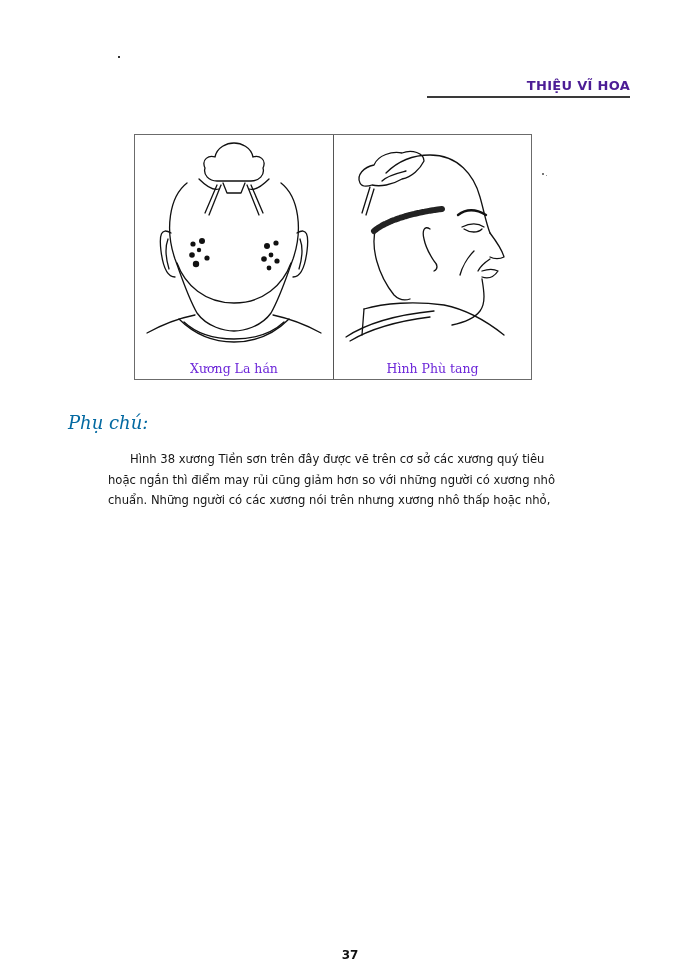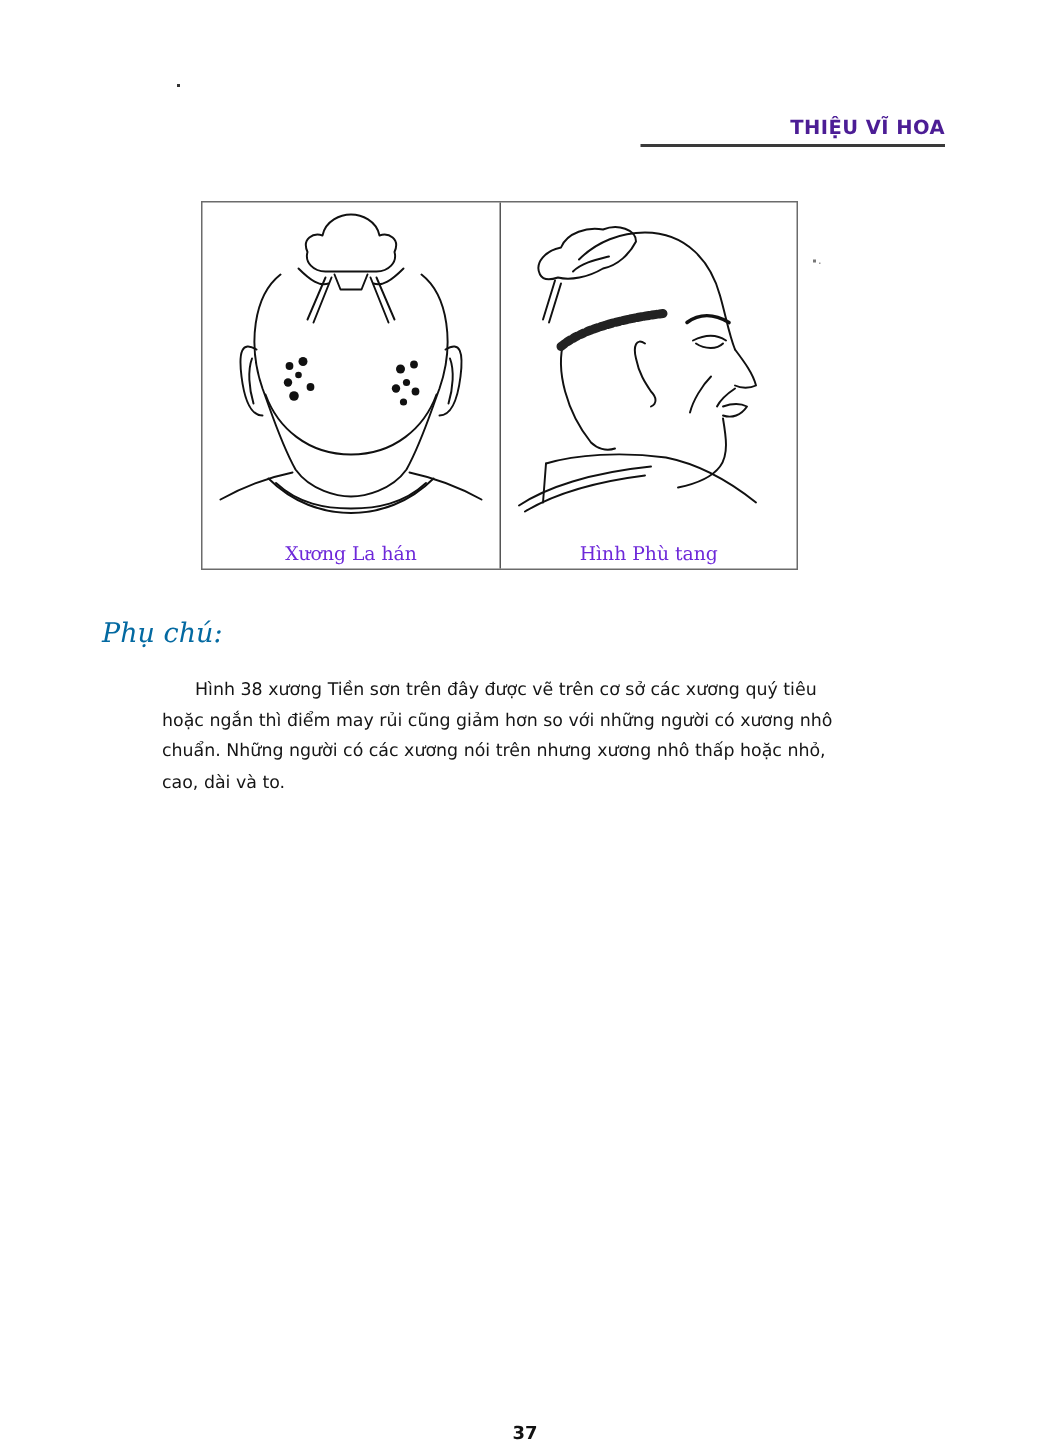--- a/index.html
+++ b/index.html
@@ -122,16 +122,15 @@
     <div class="caption">Hình Phù  tang</div>
   </div>
 </div>
 
 <div class="note-heading">Phụ chú:</div>
 
 <div class="note-body">
   <span class="note-line indent">Hình 38 xương Tiền sơn trên đây được vẽ trên cơ sở các xương quý tiêu</span>
   <span class="note-line">hoặc ngắn thì điểm may rủi cũng giảm hơn so với những người có xương nhô</span>
   <span class="note-line">chuẩn. Những người có các xương nói trên nhưng xương nhô thấp hoặc nhỏ,</span>
-  <span class="note-line">cao, dài và to.</span>
 </div>
 
 <div class="page-number">37</div>
 
 </body></html>

